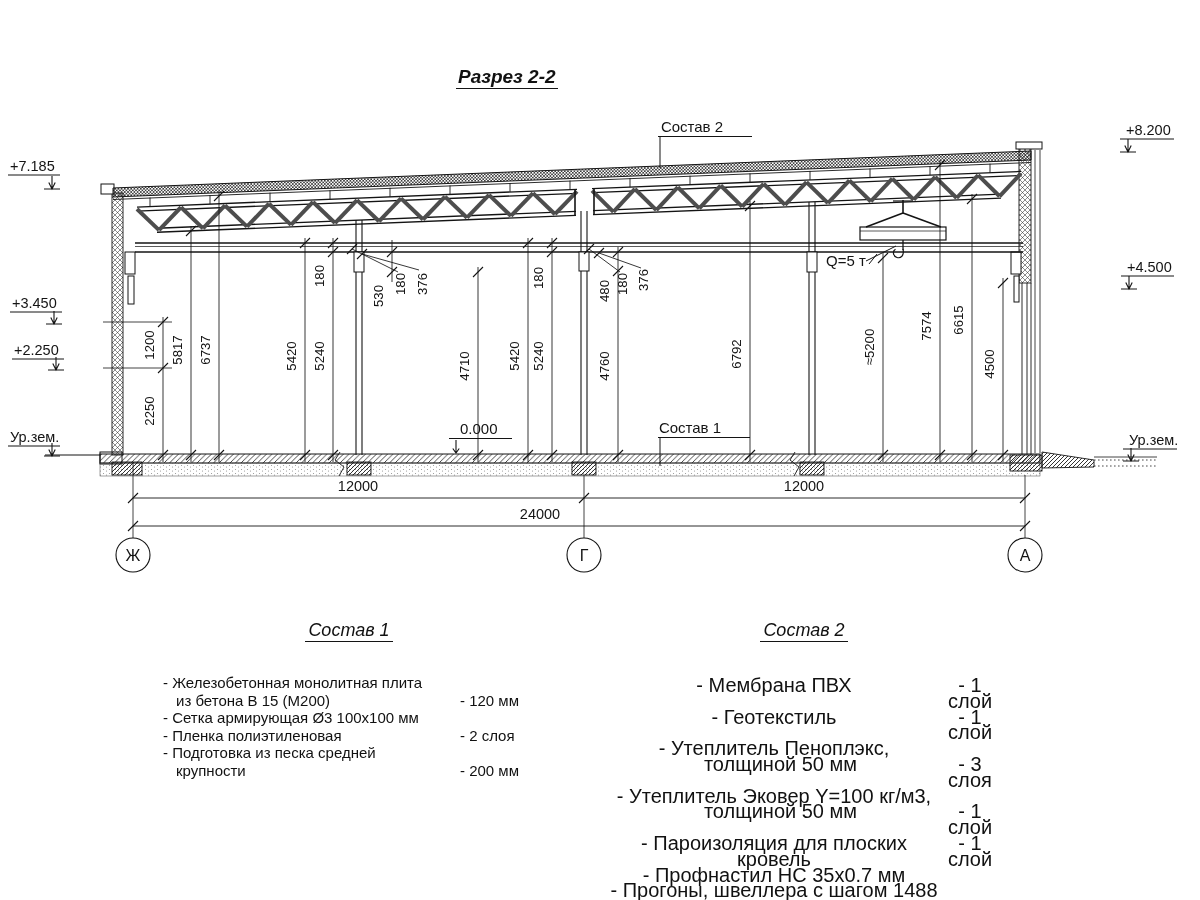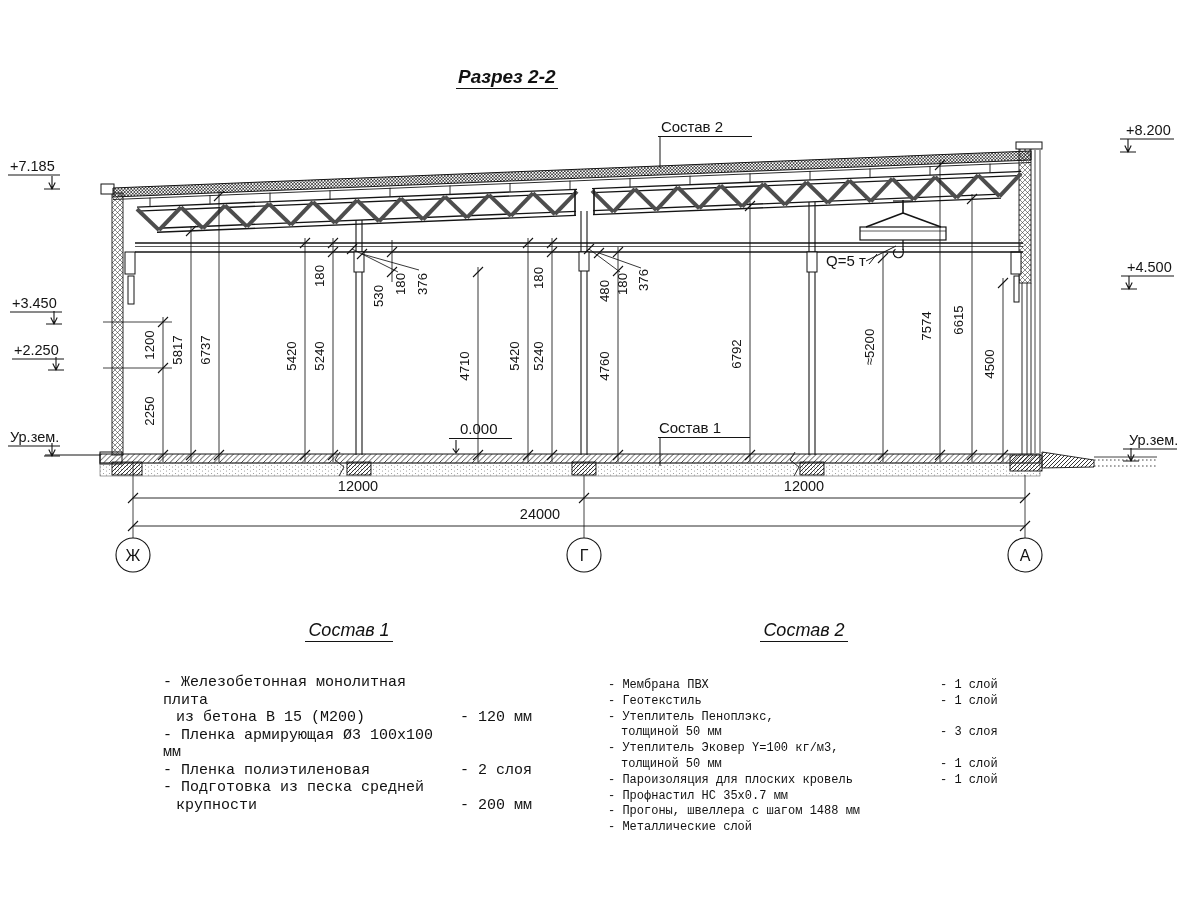--- a/index.html
+++ b/index.html
@@ -7,27 +7,27 @@
          font-family:"Liberation Sans", sans-serif;color:#111;}
   svg{position:absolute;left:0;top:0;}
   svg text{font-family:"Liberation Sans", sans-serif;fill:#141414;}
   .title{position:absolute;left:456px;top:66px;width:240px;
          font:italic bold 19px/22px "Liberation Sans",sans-serif;}
   .title span{border-bottom:1.5px solid #141414;padding:0 2px 1px 2px;}
   .mlist{position:absolute;font-size:15px;}
   .mlist .hdr{text-align:center;font:italic 18px/20px "Liberation Sans",sans-serif;}
   .mlist .hdr span{border-bottom:1.2px solid #141414;padding:0 3px 1px 3px;}
   .mlist .rows{position:absolute;left:0;width:100%;}
-  .row{display:grid;font-family:Liberation Mono, monospace;}
+  .row{display:grid;}
   #sostav1-block{left:163px;top:620px;width:372px;}
   #sostav1-block .rows{top:54px;}
   #sostav1-block .row{grid-template-columns:297px 1fr;line-height:17.5px;}
   #sostav2-block{left:608px;top:620px;width:392px;}
   #sostav2-block .rows{top:58px;}
-  #sostav2-block .row{grid-template-columns:332px 1fr;line-height:15.8px;font-size:12px;}
+  #sostav2-block .row{grid-template-columns:332px 1fr;line-height:15.8px;font-size:20px;text-align:center;}
   .row .t.ind{padding-left:13px;}
 </style>
 </head>
 <body>
 
 <div class="stage">
 
 <svg width="1200" height="900" viewBox="0 0 1200 900">
   <defs>
     <pattern id="xh" width="5" height="5" patternUnits="userSpaceOnUse">
@@ -348,21 +348,21 @@
   <div class="rows" id="s1rows">
         <div class="row">
           <span class="t">- Железобетонная  монолитная плита</span>
           <span class="a"></span>
         </div>
         <div class="row">
           <span class="t ind">из бетона В 15 (М200)</span>
           <span class="a">- 120 мм</span>
         </div>
         <div class="row">
-          <span class="t">- Пленка армирующая Ø3 100х100 мм</span>
+          <span class="t">- Сетка армирующая Ø3 100х100 мм</span>
           <span class="a"></span>
         </div>
         <div class="row">
           <span class="t">- Пленка полиэтиленовая</span>
           <span class="a">-  2 слоя</span>
         </div>
         <div class="row">
           <span class="t">- Подготовка из песка средней</span>
           <span class="a"></span>
         </div>

